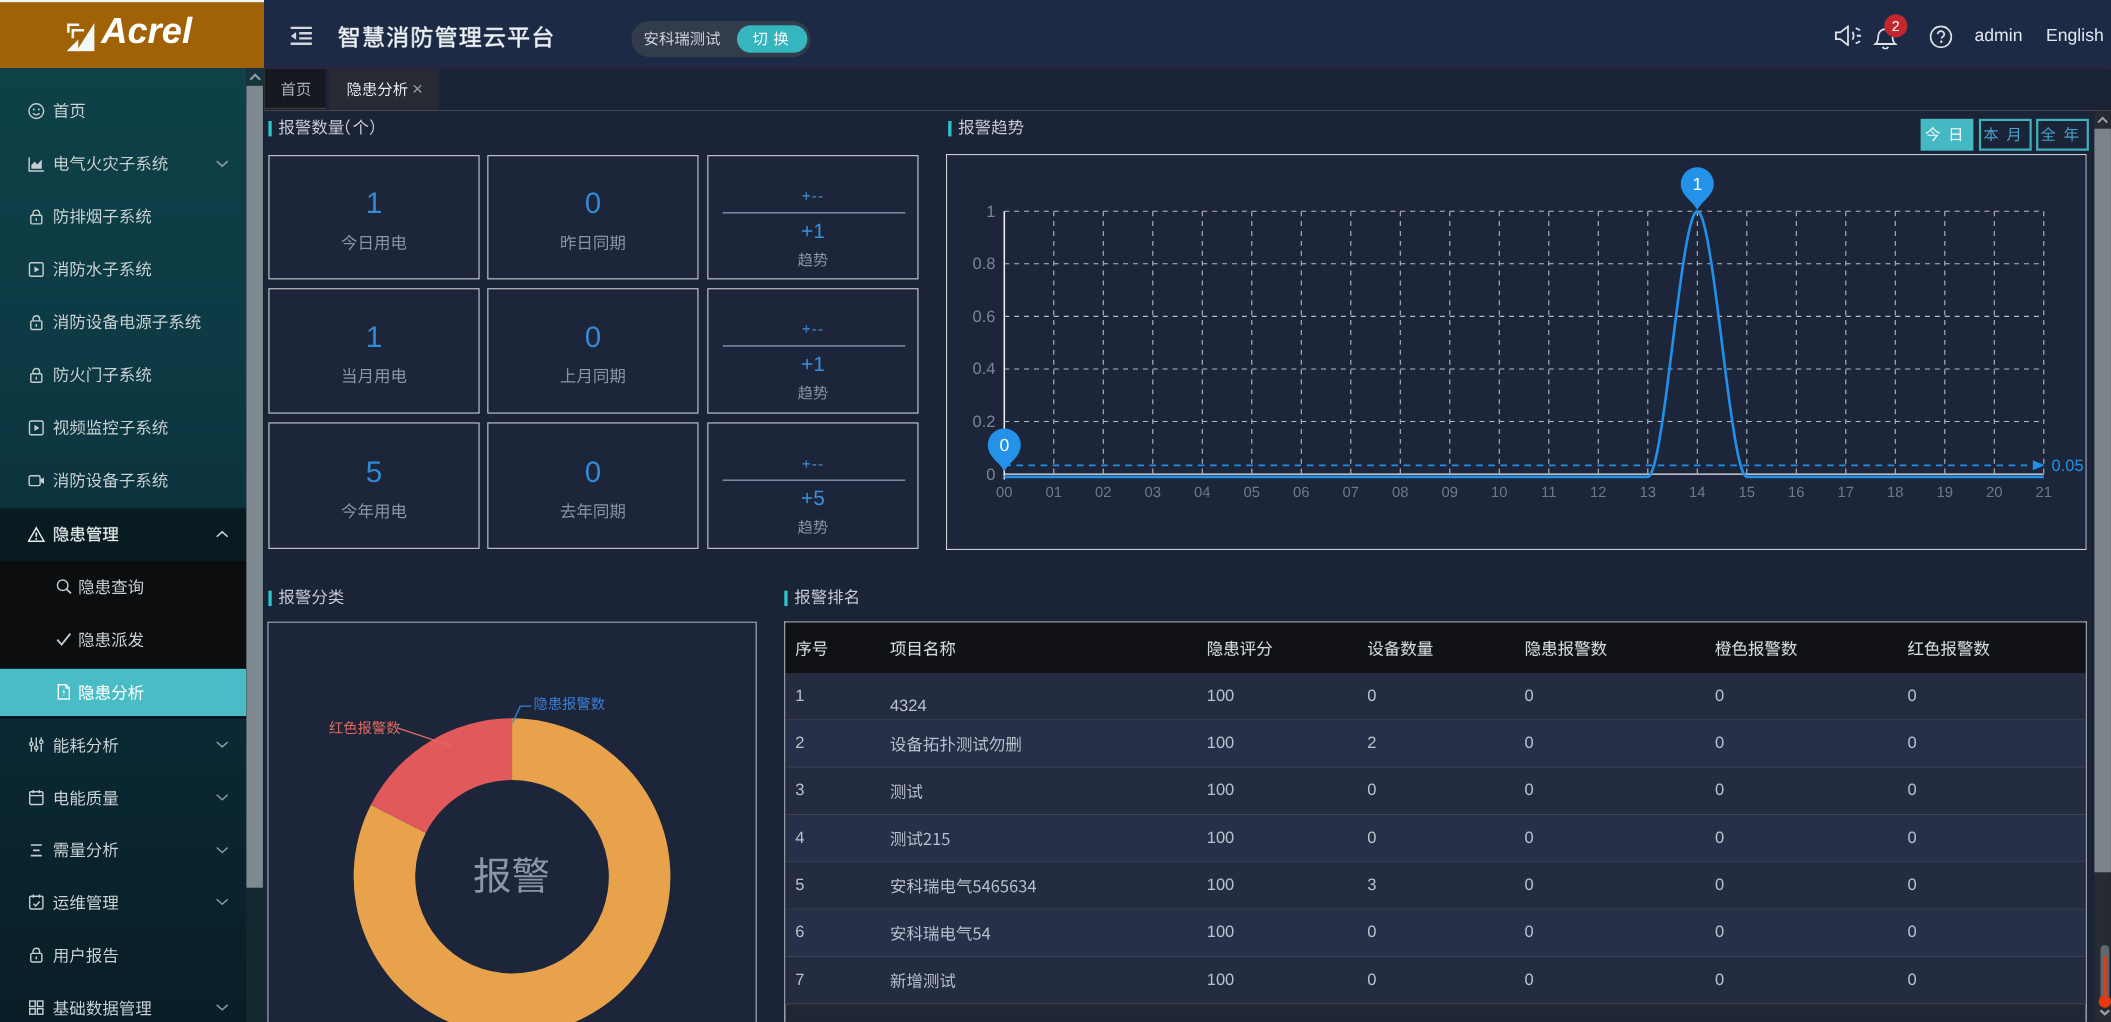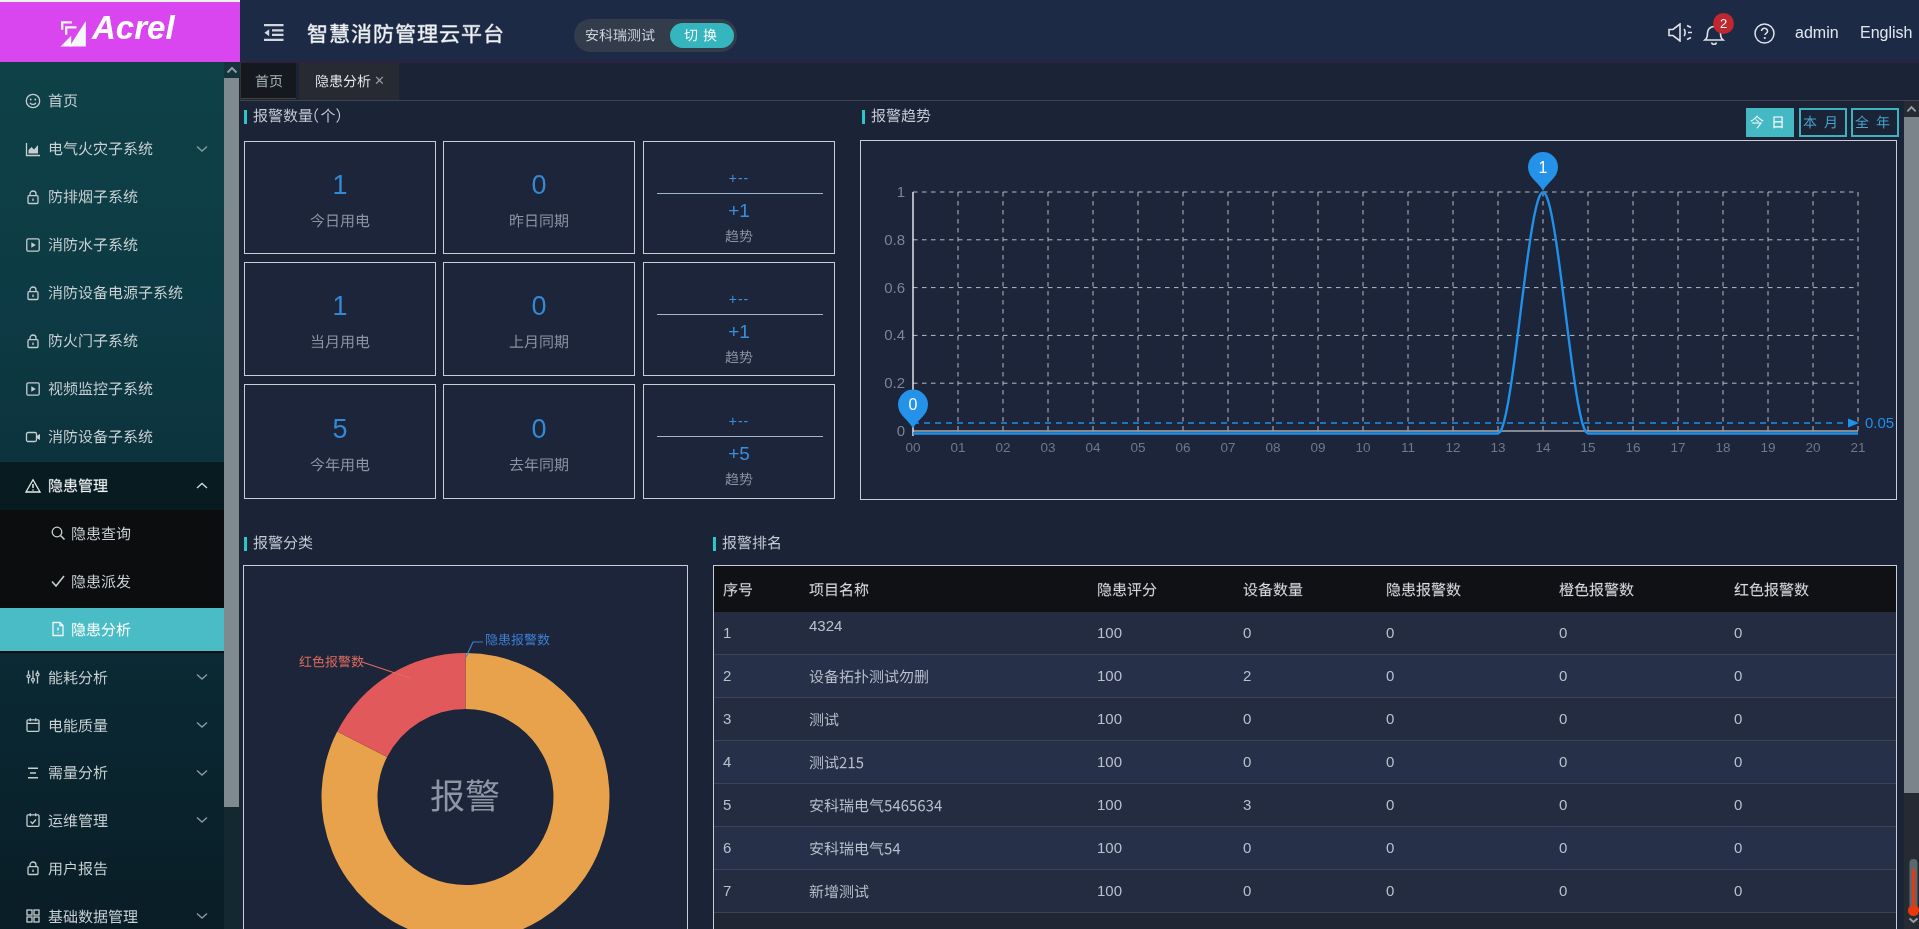--- a/index.html
+++ b/index.html
@@ -1,19 +1,19 @@
 <!DOCTYPE html>
 <html><head><meta charset="utf-8"><style>
 html,body{margin:0;padding:0;background:#1b2336;overflow:hidden}
 *{box-sizing:border-box}
 body{font-family:"Liberation Sans",sans-serif;width:1919px;height:929px;position:relative}
 .ct{display:block}
 svg.ic{display:block}
 </style></head><body>
-<div style="position:absolute;left:0px;top:0px;width:265px;height:62px;background:#d946ef;">
+<div style="position:absolute;left:0px;top:0px;width:265px;height:62px;background:#a16207;">
     <div style="position:absolute;left:0;top:0;width:240px;height:2px;background:#eef2f2"></div>
     <svg class="ic" style="position:absolute;left:60px;top:21px" width="27" height="26" viewBox="0 0 27 26">
       <path fill="none" stroke="#f4f8f8" stroke-width="2.3" d="M2.2 8.8V1.4H12"></path>
       <path fill="none" stroke="#f4f8f8" stroke-width="2.3" d="M6.2 13.8V6.4H16.5"></path>
       <path fill="#f4f8f8" d="M25.8 0L25.8 25.5L9.5 25.5Z"></path>
       <path fill="#f4f8f8" d="M0.5 25.5L11.2 14.8L11.2 25.5Z"></path>
     </svg>
     <div style="position:absolute;left:92px;top:9px;font-family:'Liberation Sans',sans-serif;font-style:italic;font-weight:bold;font-size:33px;color:#fff">Acrel</div>
   </div>
 <div style="position:absolute;left:240px;top:0px;width:1679px;height:62px;background:#1d2a45;"></div>
@@ -674,21 +674,21 @@
     <svg class="ct" width="75.0" height="15" viewBox="0 -880 5000 1000" fill="#d8dce2" stroke="#d8dce2" stroke-width="8">
       <use href="#u7EA2" x="0"></use>
       <use href="#u8272" x="1000"></use>
       <use href="#u62A5" x="2000"></use>
       <use href="#u8B66" x="3000"></use>
       <use href="#u6570" x="4000"></use>
     </svg>
   </div>
 <div style="position:absolute;left:714px;top:612px;width:1182px;height:43px;background:#232c41;border-bottom:1px solid #3c4352;"></div>
 <div style="position:absolute;top:625.2px;font-family:'Liberation Sans',sans-serif;font-size:15px;line-height:15px;font-weight:400;color:#b9c1cc;white-space:nowrap;left:723.0px;">1</div>
-<div style="position:absolute;top:618px;font-family:'Liberation Sans',sans-serif;font-size:15px;line-height:15px;font-weight:400;color:#b9c1cc;white-space:nowrap;left:809.0px;">4324</div>
+<div style="position:absolute;top:634px;font-family:'Liberation Sans',sans-serif;font-size:15px;line-height:15px;font-weight:400;color:#b9c1cc;white-space:nowrap;left:809.0px;">4324</div>
 <div style="position:absolute;top:625.2px;font-family:'Liberation Sans',sans-serif;font-size:15px;line-height:15px;font-weight:400;color:#b9c1cc;white-space:nowrap;left:1097.0px;">100</div>
 <div style="position:absolute;top:625.2px;font-family:'Liberation Sans',sans-serif;font-size:15px;line-height:15px;font-weight:400;color:#b9c1cc;white-space:nowrap;left:1243.0px;">0</div>
 <div style="position:absolute;top:625.2px;font-family:'Liberation Sans',sans-serif;font-size:15px;line-height:15px;font-weight:400;color:#b9c1cc;white-space:nowrap;left:1386.0px;">0</div>
 <div style="position:absolute;top:625.2px;font-family:'Liberation Sans',sans-serif;font-size:15px;line-height:15px;font-weight:400;color:#b9c1cc;white-space:nowrap;left:1559.0px;">0</div>
 <div style="position:absolute;top:625.2px;font-family:'Liberation Sans',sans-serif;font-size:15px;line-height:15px;font-weight:400;color:#b9c1cc;white-space:nowrap;left:1734.0px;">0</div>
 <div style="position:absolute;left:714px;top:655px;width:1182px;height:43px;background:#273049;border-bottom:1px solid #3c4352;"></div>
 <div style="position:absolute;top:668.2px;font-family:'Liberation Sans',sans-serif;font-size:15px;line-height:15px;font-weight:400;color:#b9c1cc;white-space:nowrap;left:723.0px;">2</div>
 <div style="position:absolute;left:809.0px;top:668.7px;line-height:0">
     <svg class="ct" width="120.0" height="15" viewBox="0 -880 8000 1000" fill="#b9c1cc">
       <use href="#u8BBE" x="0"></use>

